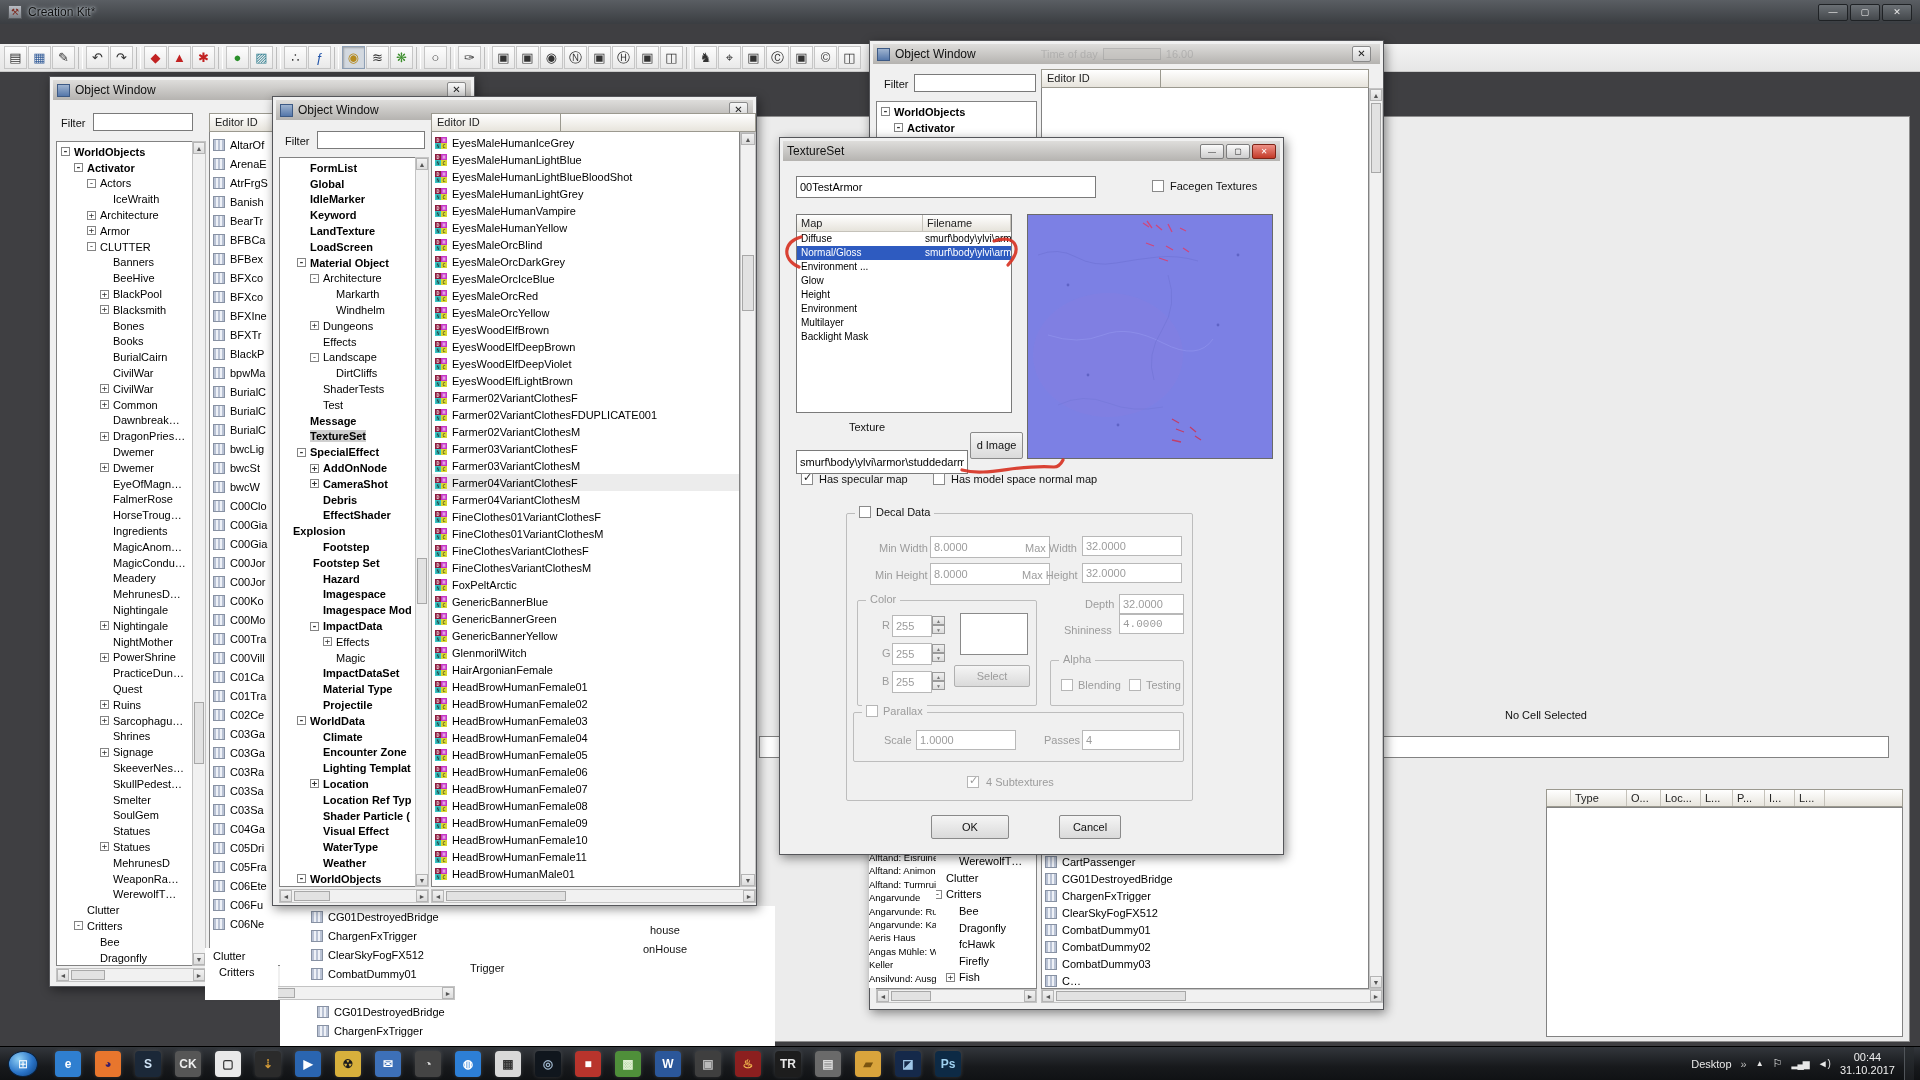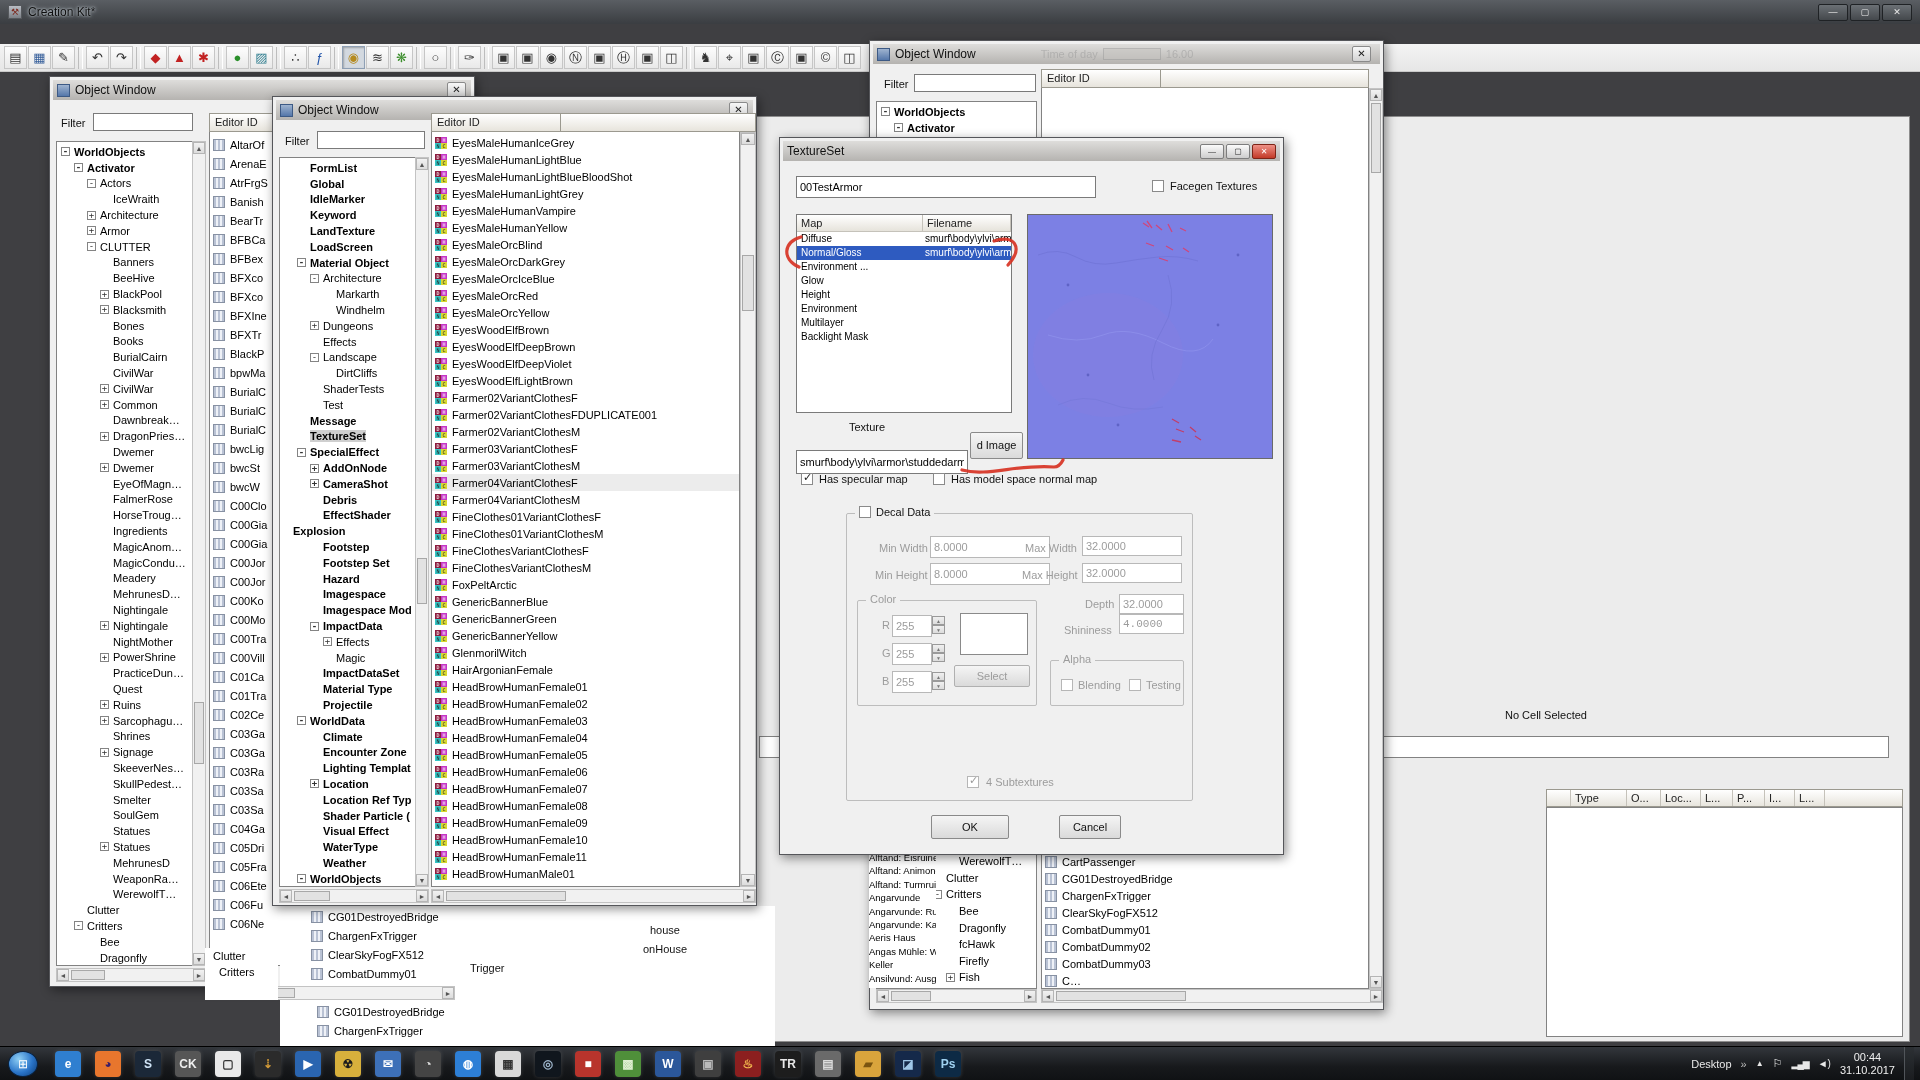--- a/index.html
+++ b/index.html
@@ -710,21 +710,21 @@
           <span class="tl">EffectShader</span>
         </div>
         <div class="trow b" style="">
           <span class="exp hid"></span>
           <span class="tl">Explosion</span>
         </div>
         <div class="trow b" style="padding-left: 30px;">
           <span class="exp hid"></span>
           <span class="tl">Footstep</span>
         </div>
-        <div class="trow b" style="padding-left: 30px;">
+        <div class="trow b" style="padding-left: 20px;">
           <span class="exp hid"></span>
           <span class="tl">Footstep Set</span>
         </div>
         <div class="trow b" style="padding-left: 30px;">
           <span class="exp hid"></span>
           <span class="tl">Hazard</span>
         </div>
         <div class="trow b" style="padding-left: 30px;">
           <span class="exp hid"></span>
           <span class="tl">Imagespace</span>
@@ -1490,20 +1490,30 @@
       <div class="grp" style="left:203px;top:146px;width:134px;height:46px">
         <span class="leg">
             <span class="dt">Alpha</span>
           </span>
         <span class="cb dis" style="position:absolute;left:10px;top:18px"></span>
         <span class="flabel dt" style="left:27px;top:18px">Blending</span>
         <span class="cb dis" style="position:absolute;left:78px;top:18px"></span>
         <span class="flabel dt" style="left:95px;top:18px">Testing</span>
       </div>
 
+      <div class="grp" style="left:6px;top:198px;width:331px;height:50px">
+        <span class="leg">
+          <span class="cb dis"></span>
+          <span class="dt">Parallax</span>
+        </span>
+        <span class="flabel dt" style="left:30px;top:21px">Scale</span>
+        <input class="fld dis" style="left: 62px; top: 17px; width: 100px; height: 20px;" disabled="" value="1.0000">
+        <span class="flabel dt" style="left:190px;top:21px">Passes</span>
+        <input class="fld dis" style="left: 228px; top: 17px; width: 98px; height: 20px;" disabled="" value="4">
+      </div>
 
       <span class="cb dis ck" style="position:absolute;left:120px;top:262px"></span>
       <span class="flabel dt" style="left:139px;top:262px">4 Subtextures</span>
     </div>
 
     <div class="btn" style="left:151px;top:677px;width:78px;height:24px;line-height:22px">OK</div>
     <div class="btn" style="left:279px;top:677px;width:62px;height:24px;line-height:22px">Cancel</div>
   </div>
 
   <svg class="overlay" width="1920" height="1080" style="left:0;top:0;z-index:8">

